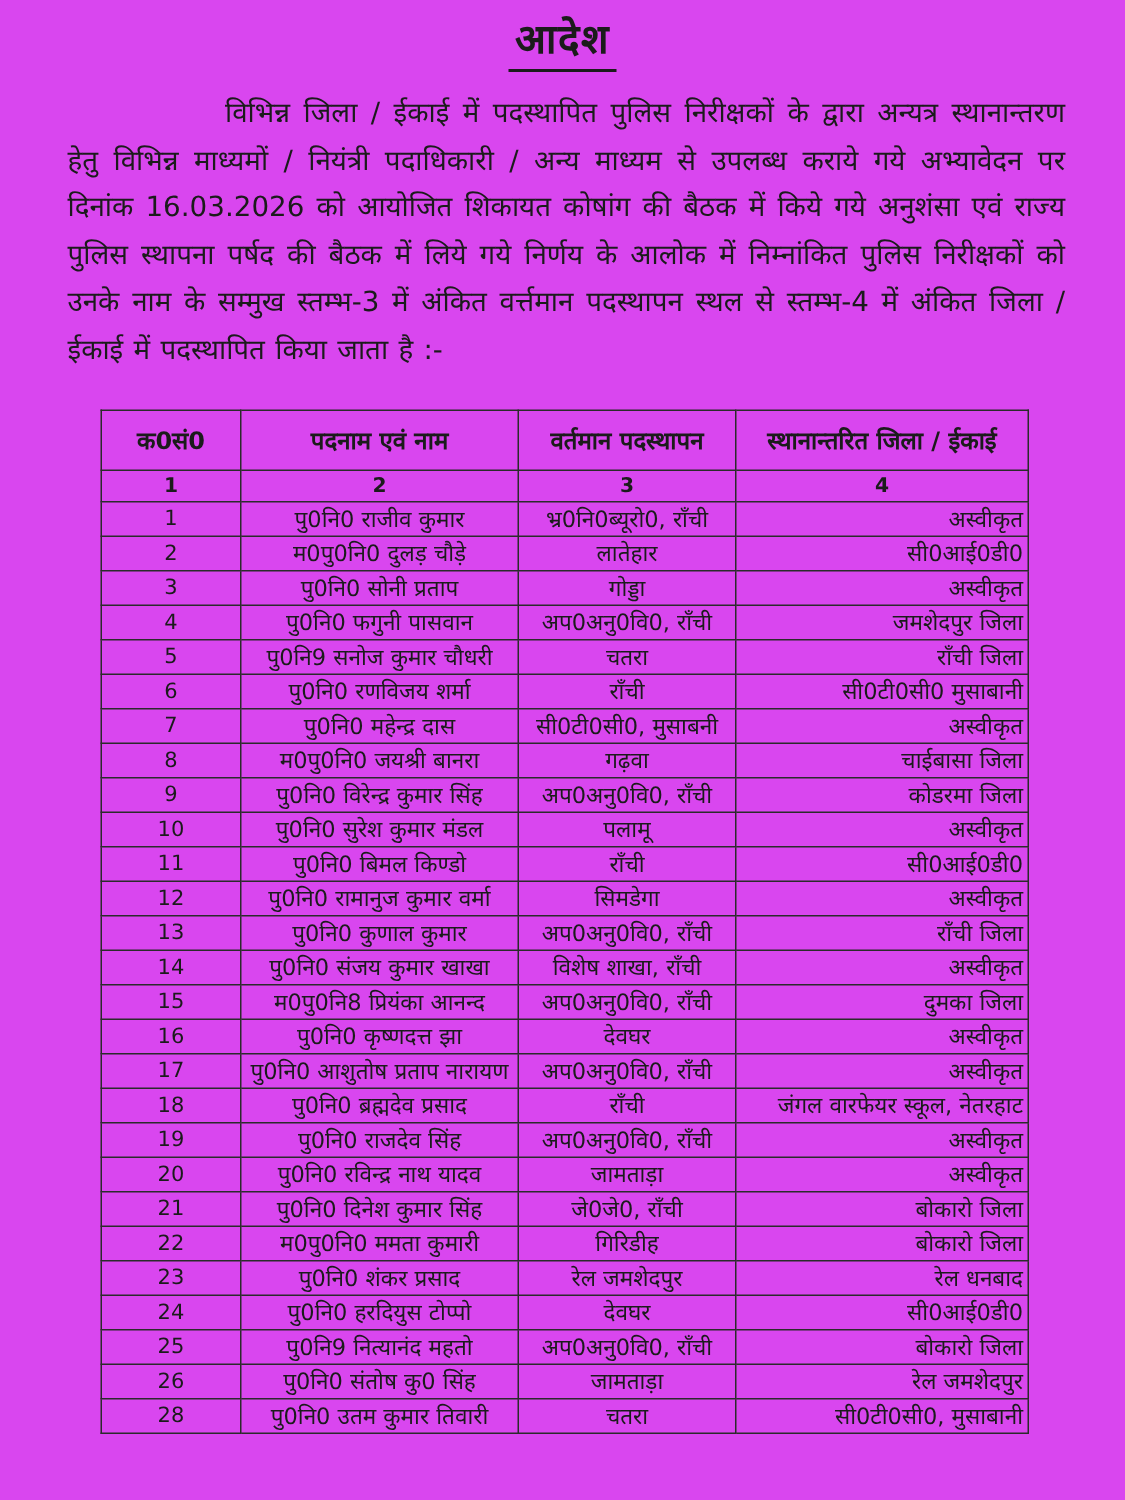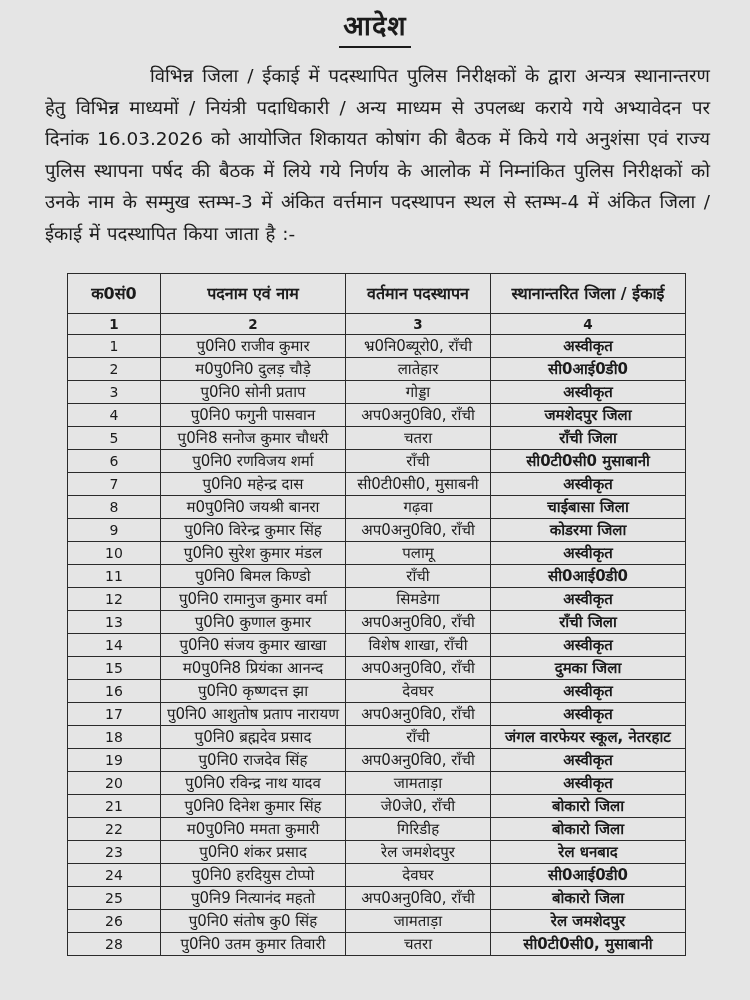--- a/index.html
+++ b/index.html
@@ -6,21 +6,21 @@
   html, body {
     width: 750px;
     background: #fcfcfb;
     font-family: "DejaVu Sans", sans-serif;
     color: #1b1b1b;
   }
   .page {
     width: 750px;
     height: 1000px;
     overflow: hidden;
-    background: #e5e5e5;
+    background: #d946ef;
     position: relative;
   }
   .title-wrap {
     text-align: center;
     padding-top: 6px;
   }
   .doc-title {
     display: inline-block;
     font-size: 27px;
     font-weight: bold;
@@ -63,21 +63,21 @@
     height: 21px;
     font-size: 13.5px;
     font-weight: bold;
   }
   .order-table tbody td {
     height: 23px;
     font-size: 15px;
     line-height: 19px;
   }
   .order-table tbody td.serial-cell { font-size: 14px; }
-  .order-table tbody td.transfer-cell { font-weight: bold; }
+  .order-table tbody td.transfer-cell { font-weight: normal; text-align: right; }
 </style>
 </head>
 <body>
 
 <div class="page">
 
   <div class="title-wrap">
     <span class="doc-title">आदेश</span>
   </div>
 
@@ -124,21 +124,21 @@
       <td class="transfer-cell">अस्वीकृत</td>
     </tr>
         <tr>
       <td class="serial-cell">4</td>
       <td class="name-cell">पु0नि0 फगुनी पासवान</td>
       <td class="posting-cell">अप0अनु0वि0, राँची</td>
       <td class="transfer-cell">जमशेदपुर जिला</td>
     </tr>
         <tr>
       <td class="serial-cell">5</td>
-      <td class="name-cell">पु0नि8 सनोज कुमार चौधरी</td>
+      <td class="name-cell">पु0नि9 सनोज कुमार चौधरी</td>
       <td class="posting-cell">चतरा</td>
       <td class="transfer-cell">राँची जिला</td>
     </tr>
         <tr>
       <td class="serial-cell">6</td>
       <td class="name-cell">पु0नि0 रणविजय शर्मा</td>
       <td class="posting-cell">राँची</td>
       <td class="transfer-cell">सी0टी0सी0 मुसाबानी</td>
     </tr>
         <tr>

